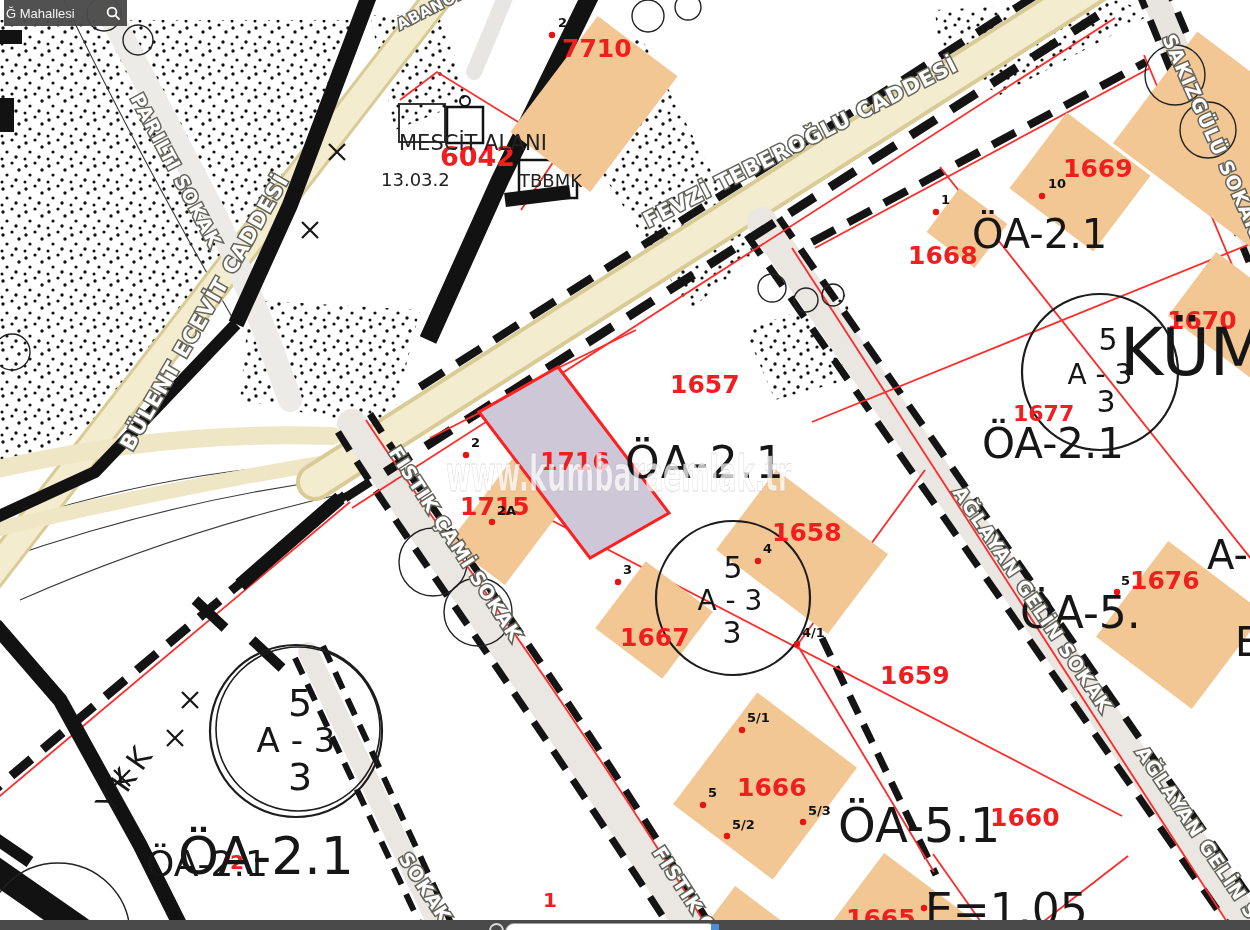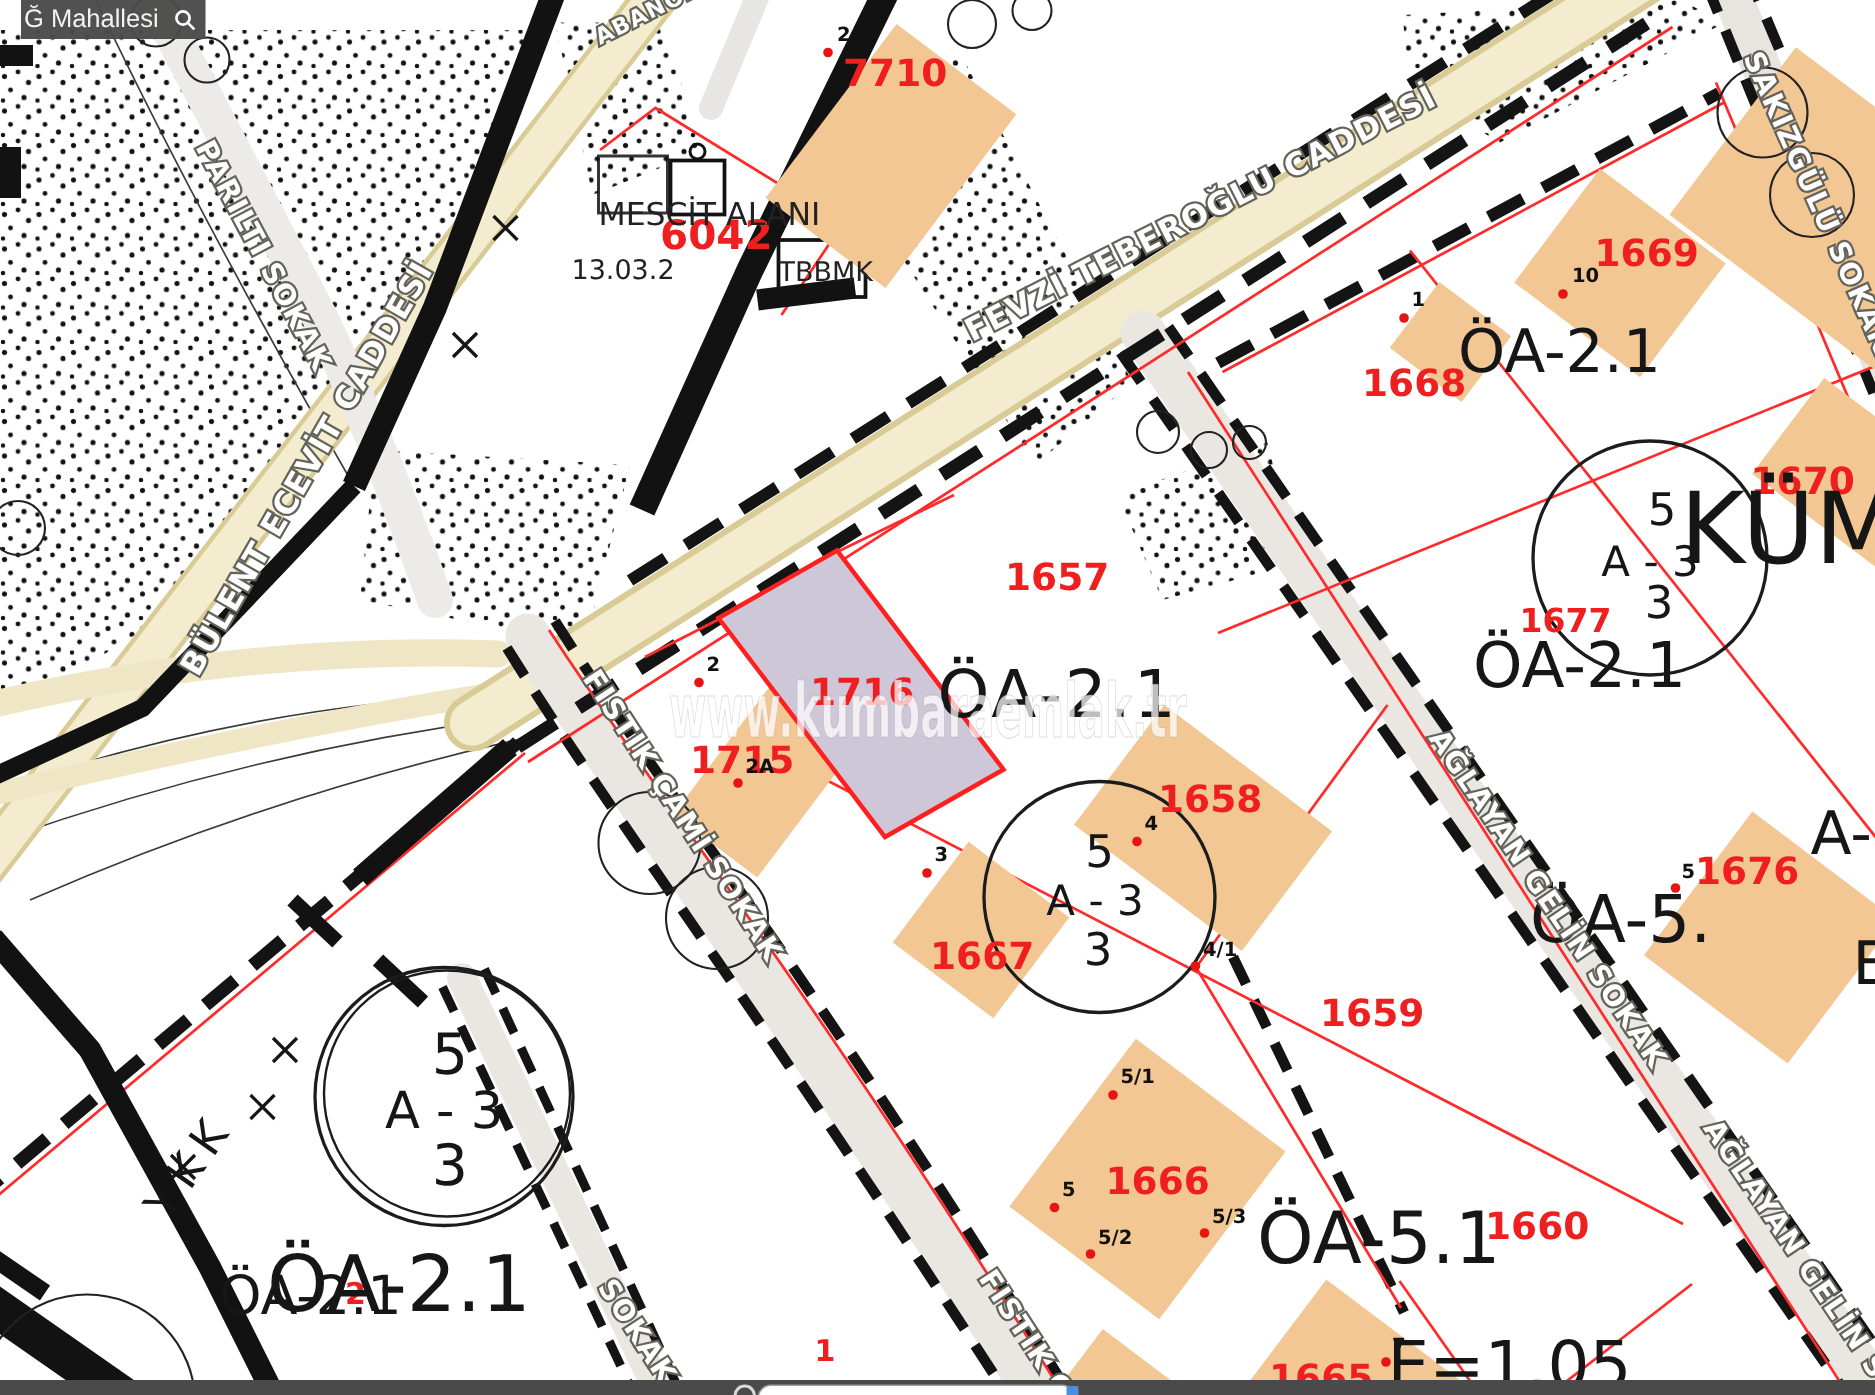--- a/index.html
+++ b/index.html
@@ -1,22 +1,22 @@
 <!DOCTYPE html>
 <html><head>
 <meta charset="utf-8">
 <style>
   html,body{margin:0;padding:0;background:#fff;}
   #app{position:relative;width:1250px;height:930px;overflow:hidden;background:#fff;
        font-family:"DejaVu Sans",sans-serif;}
   #map-svg{position:absolute;left:0;top:0;}
   
-  #topbar{position:absolute;left:14px;top:0;width:123px;height:26px;background:rgba(74,74,74,.96);
+  #topbar{position:absolute;left:4px;top:0;width:123px;height:26px;background:rgba(74,74,74,.96);
           display:flex;align-items:center;z-index:6;color:#f3f3f3;
-          font-family:"Liberation Sans",sans-serif;font-size:17px;}
+          font-family:"Liberation Sans",sans-serif;font-size:13px;}
   #topbar .q{margin-left:2px;white-space:nowrap;overflow:hidden;flex:1;}
   #topbar svg{margin-right:6px;flex:none;}
   
   #bottombar{position:absolute;left:0;bottom:0;width:1250px;height:10px;background:#4a4a4a;
              overflow:hidden;z-index:6;}
   #bottombar .lens{position:absolute;left:489px;top:3px;width:11px;height:11px;border:2px solid #d9d9d9;
                    border-radius:50%;background:transparent;}
   #bottombar .field{position:absolute;left:505px;top:3px;width:210px;height:18px;background:#fff;
                     border:1px solid #9e9e9e;border-radius:9px;}
   #bottombar .accent{position:absolute;left:711px;top:4px;width:8px;height:12px;background:#4a8fdd;border-radius:1px;}

